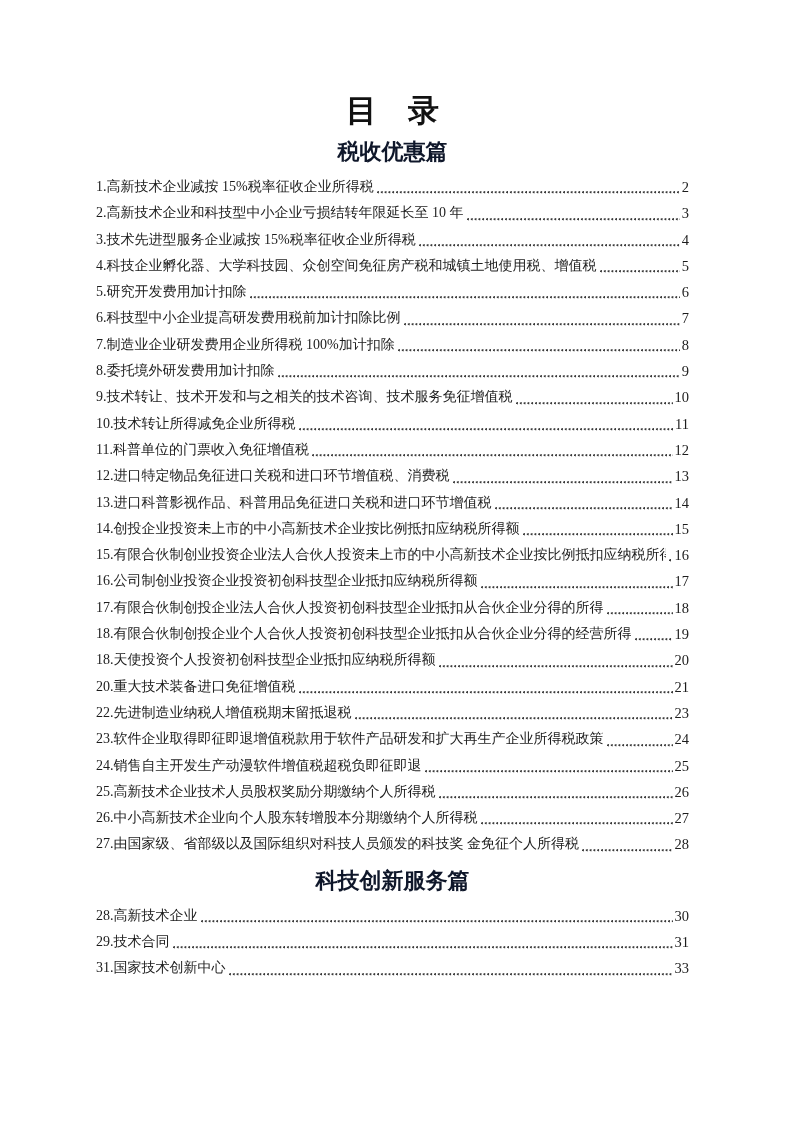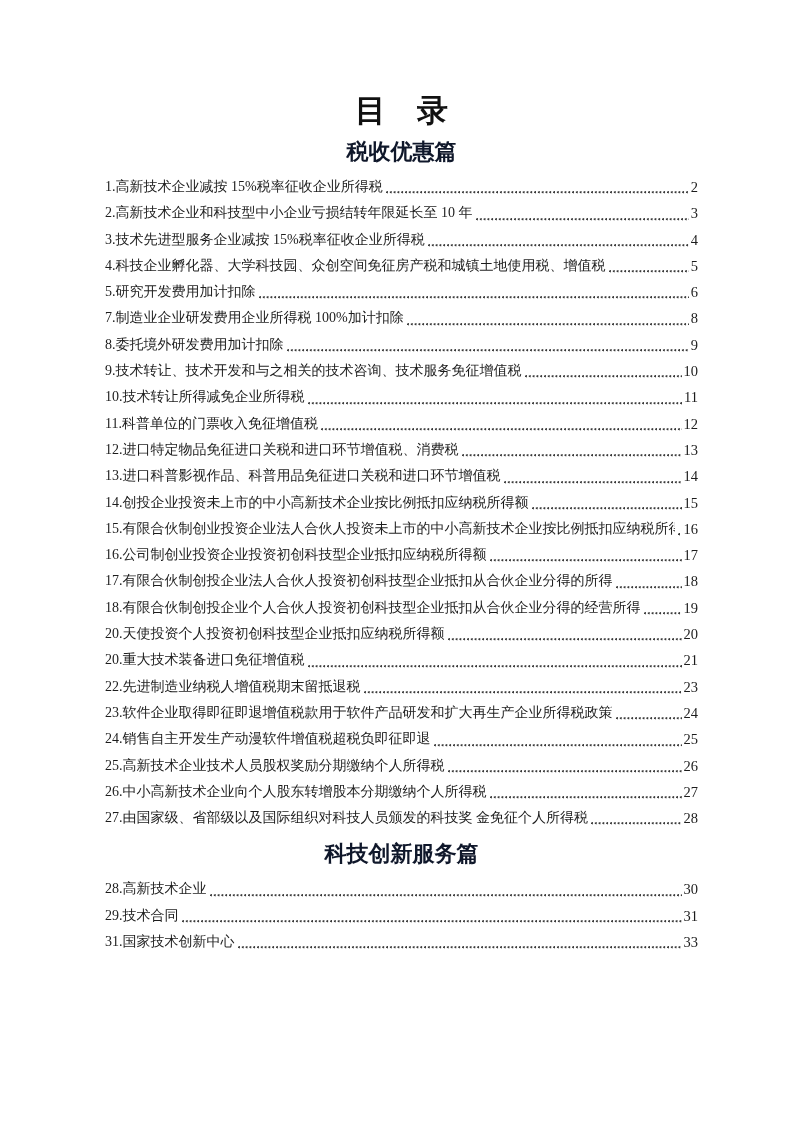--- a/index.html
+++ b/index.html
@@ -11,21 +11,21 @@
     position: relative;
     width: 793px;
     height: 1122px;
     background: #ffffff;
     overflow: hidden;
     font-family: "Liberation Serif", "DejaVu Serif", serif;
     color: #1c1c1c;
   }
   .content {
     position: absolute;
-    left: 105px;
+    left: 96px;
     top: 88px;
     width: 593px;
   }
   .doc-title {
     margin: 0;
     text-align: center;
     font-size: 31px;
     line-height: 46px;
     font-weight: 700;
     color: #111;
@@ -100,20 +100,25 @@
           <span class="toc-label">4.科技企业孵化器、大学科技园、众创空间免征房产税和城镇土地使用税、增值税</span>
           <span class="toc-dots"></span>
           <span class="toc-page">5</span>
         </div>
         <div class="toc-row">
           <span class="toc-label">5.研究开发费用加计扣除</span>
           <span class="toc-dots"></span>
           <span class="toc-page">6</span>
         </div>
         <div class="toc-row">
+          <span class="toc-label">6.科技型中小企业提高研发费用税前加计扣除比例</span>
+          <span class="toc-dots"></span>
+          <span class="toc-page">7</span>
+        </div>
+        <div class="toc-row">
           <span class="toc-label">7.制造业企业研发费用企业所得税 100%加计扣除</span>
           <span class="toc-dots"></span>
           <span class="toc-page">8</span>
         </div>
         <div class="toc-row">
           <span class="toc-label">8.委托境外研发费用加计扣除</span>
           <span class="toc-dots"></span>
           <span class="toc-page">9</span>
         </div>
         <div class="toc-row">
@@ -160,21 +165,21 @@
           <span class="toc-label">17.有限合伙制创投企业法人合伙人投资初创科技型企业抵扣从合伙企业分得的所得</span>
           <span class="toc-dots"></span>
           <span class="toc-page">18</span>
         </div>
         <div class="toc-row">
           <span class="toc-label">18.有限合伙制创投企业个人合伙人投资初创科技型企业抵扣从合伙企业分得的经营所得</span>
           <span class="toc-dots"></span>
           <span class="toc-page">19</span>
         </div>
         <div class="toc-row">
-          <span class="toc-label">20.天使投资个人投资初创科技型企业抵扣应纳税所得额</span>
+          <span class="toc-label">18.天使投资个人投资初创科技型企业抵扣应纳税所得额</span>
           <span class="toc-dots"></span>
           <span class="toc-page">20</span>
         </div>
         <div class="toc-row">
           <span class="toc-label">20.重大技术装备进口免征增值税</span>
           <span class="toc-dots"></span>
           <span class="toc-page">21</span>
         </div>
         <div class="toc-row">
           <span class="toc-label">22.先进制造业纳税人增值税期末留抵退税</span>

